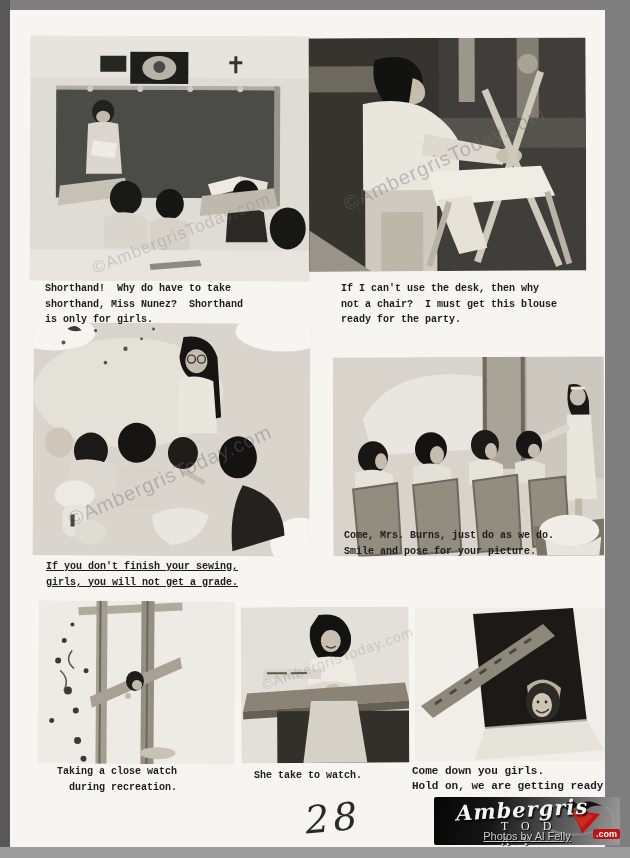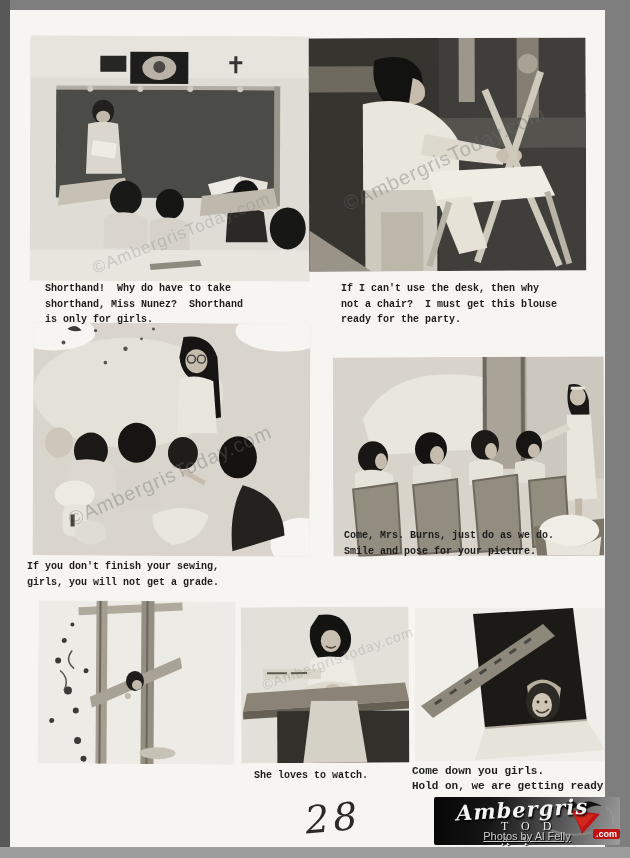--- a/index.html
+++ b/index.html
@@ -251,25 +251,27 @@
         <path d="M70 120 L172 112" stroke="#b3ada0" stroke-width="2"></path>
       </svg>
     </div>
 
     <div class="cap" style="left:35px;top:271px;width:262px;">Shorthand!  Why do have to take
 shorthand, Miss Nunez?  Shorthand
 is only for girls.</div>
     <div class="cap" style="left:311px;top:271px;width:272px;margin-left:20px;">If I can't use the desk, then why
 not a chair?  I must get this blouse
 ready for the party.</div>
-    <div class="cap" style="left:17px;top:549px;width:262px;">If you don't finish your sewing,
+    <div class="cap" style="left:36px;top:549px;width:262px;text-decoration:underline;">If you don't finish your sewing,
 girls, you will not get a grade.</div>
     <div class="cap" style="left:334px;top:518px;width:266px;">Come, Mrs. Burns, just do as we do.
 Smile and pose for your picture.</div>
-    <div class="cap" style="left:244px;top:758px;width:160px;">She loves to watch.</div>
+    <div class="cap" style="left:47px;top:754px;width:180px;">Taking a close watch
+  during recreation.</div>
+    <div class="cap" style="left:244px;top:758px;width:160px;">She take to watch.</div>
     <div class="cap cap-small" style="left:402px;top:754px;width:196px;">Come down you girls.
 Hold on, we are getting ready</div>
 
     <div class="watermark" style="left:330px;top:185px;transform:rotate(-25deg);">©AmbergrisToday.com</div>
     <div class="watermark" style="left:55px;top:500px;transform:rotate(-24deg);">©AmbergrisToday.com</div>
     <div class="watermark" style="left:80px;top:250px;transform:rotate(-22deg);font-size:17px;color:rgba(120,120,120,.28);">©AmbergrisToday.com</div>
     <div class="watermark" style="left:250px;top:668px;transform:rotate(-20deg);font-size:14px;color:rgba(120,120,120,.25);">©AmbergrisToday.com</div>
 
     <div class="pagenum">28</div>
   </div>

